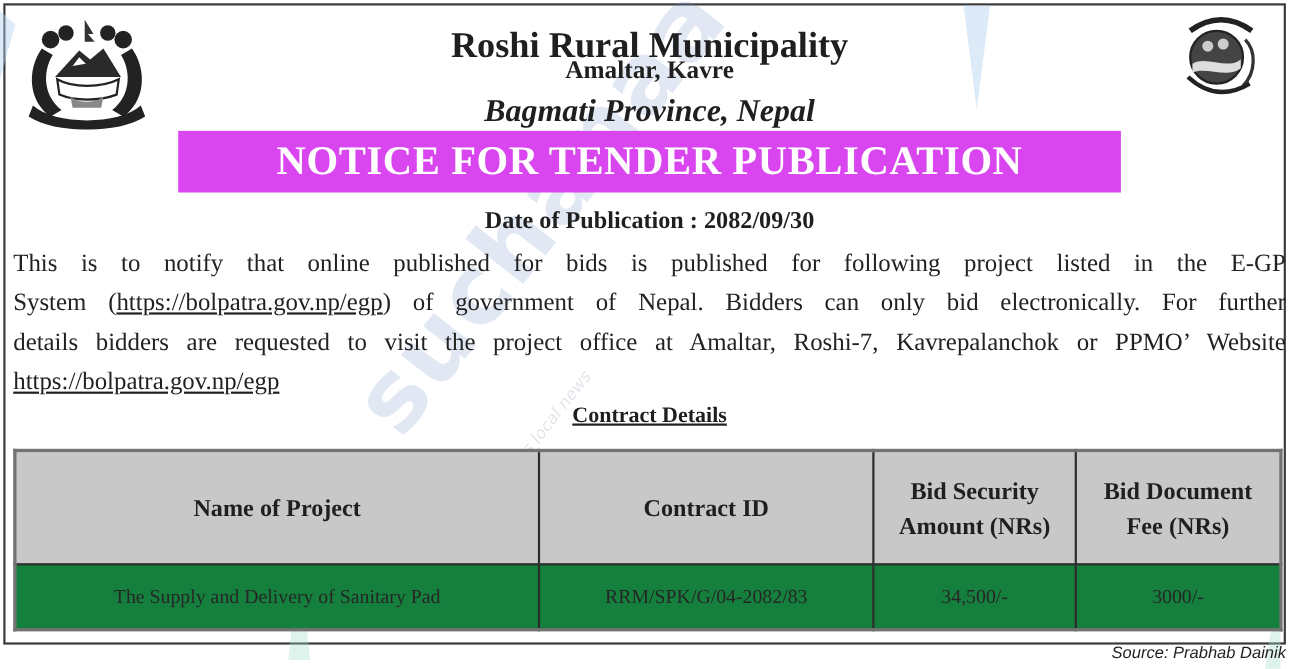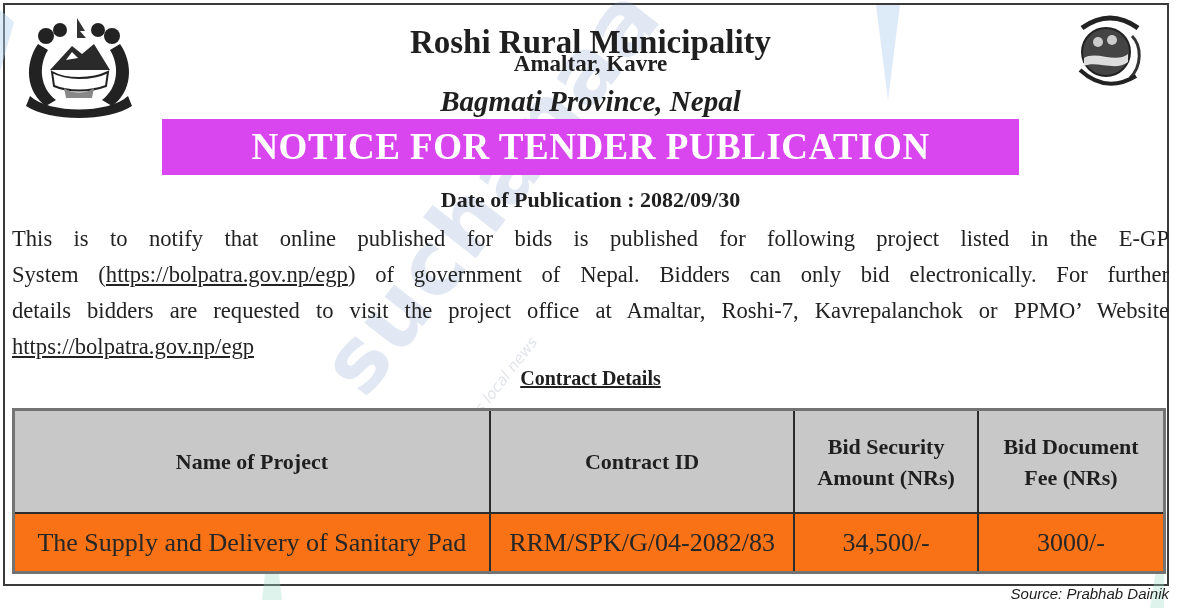--- a/index.html
+++ b/index.html
@@ -50,21 +50,21 @@
   .body-text .line.last { text-align-last: left; }
   .link { text-decoration: underline; color: #222; cursor: pointer; }
 
   .section-title { position: absolute; left: 0; width: 1181px; top: 367px; text-align: center;
                    font-size: 20px; font-weight: bold; text-decoration: underline; }
 
   table.contract { position: absolute; left: 12px; top: 408px; width: 1154px; height: 160px;
                    border-collapse: collapse; border: 3px solid #737373; }
   table.contract th, table.contract td { border: 2px solid #2c2c2c; text-align: center; vertical-align: middle; }
   table.contract th { background: #c8c8c8; font-weight: bold; font-size: 22px; line-height: 31px; height: 99px; }
-  table.contract td { background: #f97316; font-size: 26px; height: 55px; color: #262626; }
+  table.contract td { background: #15803d; font-size: 18px; height: 55px; color: #262626; }
 
   .source { position: absolute; right: 12px; top: 585px; font-family: "Liberation Sans", sans-serif;
             font-style: italic; font-size: 15px; color: #1f1f1f; }
 </style>
 </head>
 <body>
 
 <div class="frame"></div>
 
 <div class="wm wm-shard shard1"></div>

